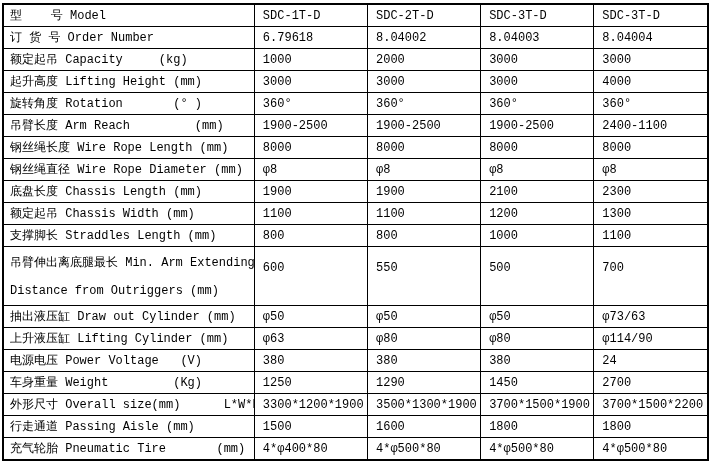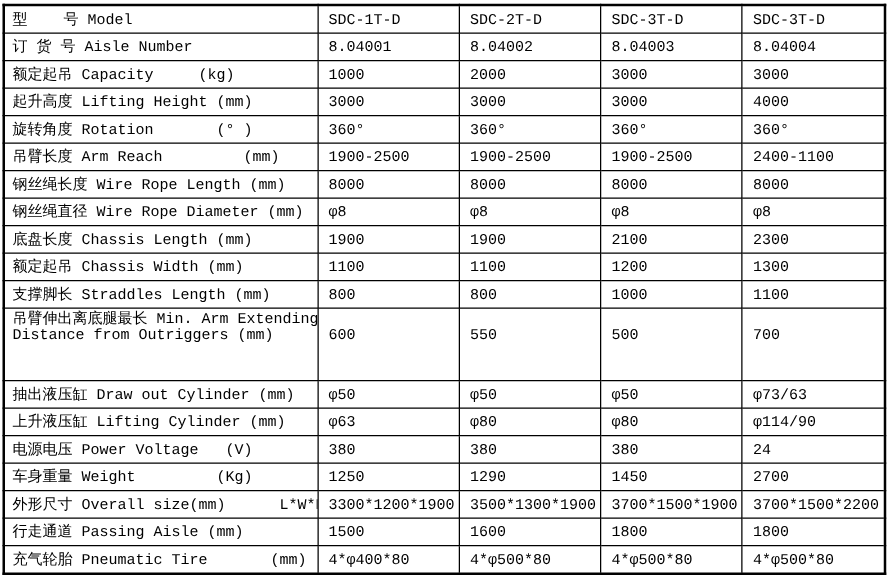--- a/index.html
+++ b/index.html
@@ -38,21 +38,21 @@
   }
   table.spec td.value {
     padding-left: 8px;
   }
   tr.tall td {
     height: 43px;
     vertical-align: top;
     padding-top: 14px;
   }
   tr.tall td.label {
-    line-height: 13px;
+    line-height: 28px;
     padding-top: 2px;
   }
 </style>
 </head>
 <body>
 
 <div class="page">
   <table class="spec">
     <colgroup>
       <col style="width:251px">
@@ -63,22 +63,22 @@
     </colgroup>
     <tbody id="spec-body">
         <tr>
           <td class="label">型    号 Model</td>
           <td class="value">SDC-1T-D</td>
           <td class="value">SDC-2T-D</td>
           <td class="value">SDC-3T-D</td>
           <td class="value">SDC-3T-D</td>
         </tr>
         <tr>
-          <td class="label">订 货 号 Aisle Number</td>
-          <td class="value">8.04001</td>
+          <td class="label">订 货 号 Order Number</td>
+          <td class="value">6.79618</td>
           <td class="value">8.04002</td>
           <td class="value">8.04003</td>
           <td class="value">8.04004</td>
         </tr>
         <tr>
           <td class="label">额定起吊 Capacity     (kg)</td>
           <td class="value">1000</td>
           <td class="value">2000</td>
           <td class="value">3000</td>
           <td class="value">3000</td>

